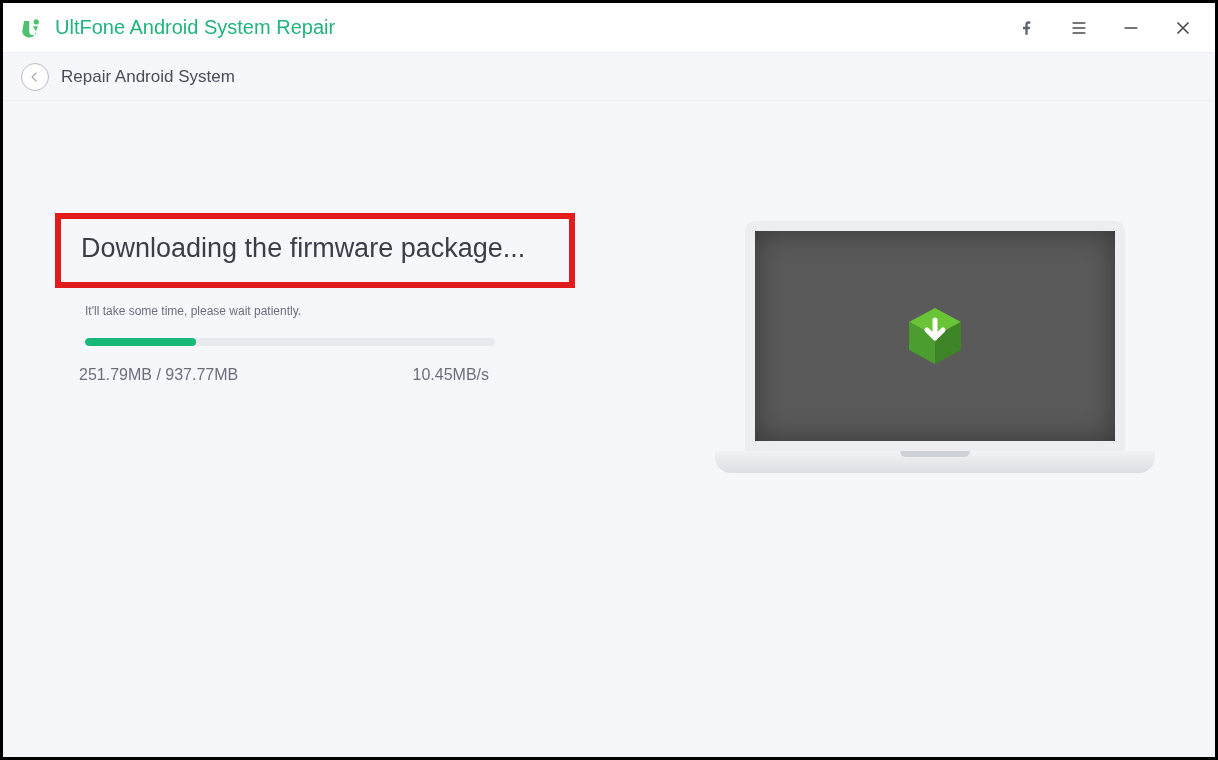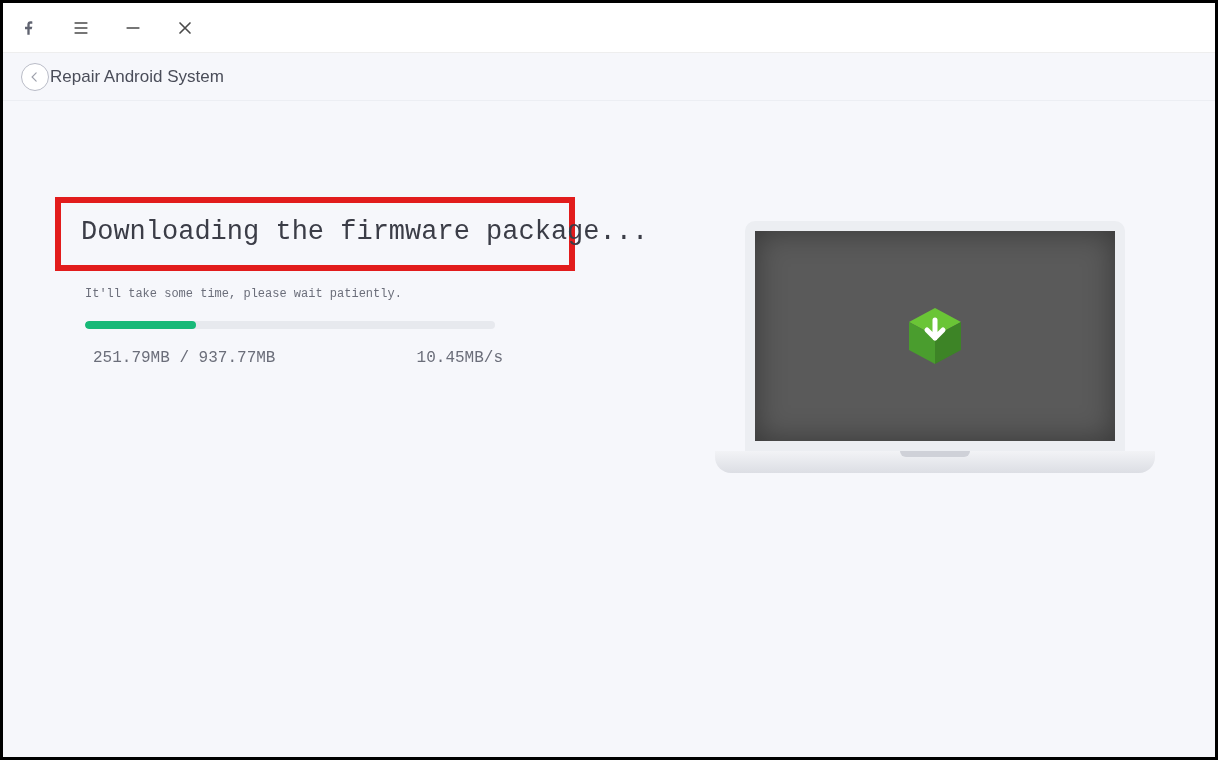--- a/index.html
+++ b/index.html
@@ -55,21 +55,21 @@
       justify-content: center;
       width: 24px;
       height: 24px;
     }
     .subheader {
       height: 48px;
       background: #f6f7fb;
       display: flex;
       align-items: center;
       padding-left: 18px;
-      gap: 1px;
+      gap: 12px;
       border-bottom: 1px solid #eceef3;
     }
     .back-btn {
       width: 28px;
       height: 28px;
       border-radius: 50%;
       border: 1.5px solid #b9bcc7;
       display: flex;
       align-items: center;
       justify-content: center;
@@ -82,23 +82,22 @@
       font-size: 17px;
     }
     .content {
       height: calc(100% - 98px);
       background: #f6f7fb;
       position: relative;
     }
     .left-section {
       position: absolute;
       left: 52px;
-      top: 96px;
+      top: 112px;
       width: 520px;
-      font-family: Liberation Mono, monospace;
     }
     .heading-box {
       border: 6px solid #e21c1c;
       padding: 14px 20px 18px 20px;
       background: #f6f7fb;
       margin-bottom: 16px;
     }
     .main-heading {
       color: #3b3d47;
       font-size: 27px;
@@ -119,21 +118,21 @@
       overflow: hidden;
       position: relative;
     }
     .progress-fill {
       height: 100%;
       background: #17b978;
       border-radius: 4px;
       width: 27%;
     }
     .progress-row {
-      margin: 20px 0 0 38px;
+      margin: 20px 0 0 24px;
       width: 410px;
       display: flex;
       justify-content: space-between;
       color: #6b6e7a;
       font-size: 16px;
     }
     .laptop-illustration {
       position: absolute;
       right: 60px;
       top: 120px;
@@ -172,20 +171,30 @@
     }
     .download-cube {
       width: 64px;
       height: 64px;
     }
   </style>
 </head>
 <body>
 
 <div class="titlebar">
+  <div class="titlebar-left">
+    <div class="app-logo">
+      <svg viewBox="0 0 32 32" width="28" height="28">
+        <rect x="2" y="2" width="28" height="28" rx="6" fill="#fff" stroke="#17b978" stroke-width="0"></rect>
+        <path d="M8 8 h6 v12 a4 4 0 0 0 8 0 L18 14 h6 l-4 10 a8 8 0 0 1 -14 -4 Z" fill="#4cc26f"></path>
+        <circle cx="22" cy="9" r="3" fill="#4cc26f"></circle>
+      </svg>
+    </div>
+    <div class="app-title">UltFone Android System Repair</div>
+  </div>
   <div class="titlebar-right">
     <div class="win-btn">
       <svg viewBox="0 0 24 24" width="16" height="22">
           <path fill="#606370" d="M13 22v-8h3l1-4h-4V7.5c0-1.2.3-2 2-2h2V2.1C16.6 2 15.4 2 14.2 2 11.4 2 9.5 3.7 9.5 7v3H6v4h3.5v8H13z"></path>
         </svg>
     </div>
     <div class="win-btn">
       <svg viewBox="0 0 24 24" width="20" height="20">
           <path stroke="#4a4a4a" stroke-width="2" stroke-linecap="round" d="M5 6h14M5 12h14M5 18h14"></path>
         </svg>

